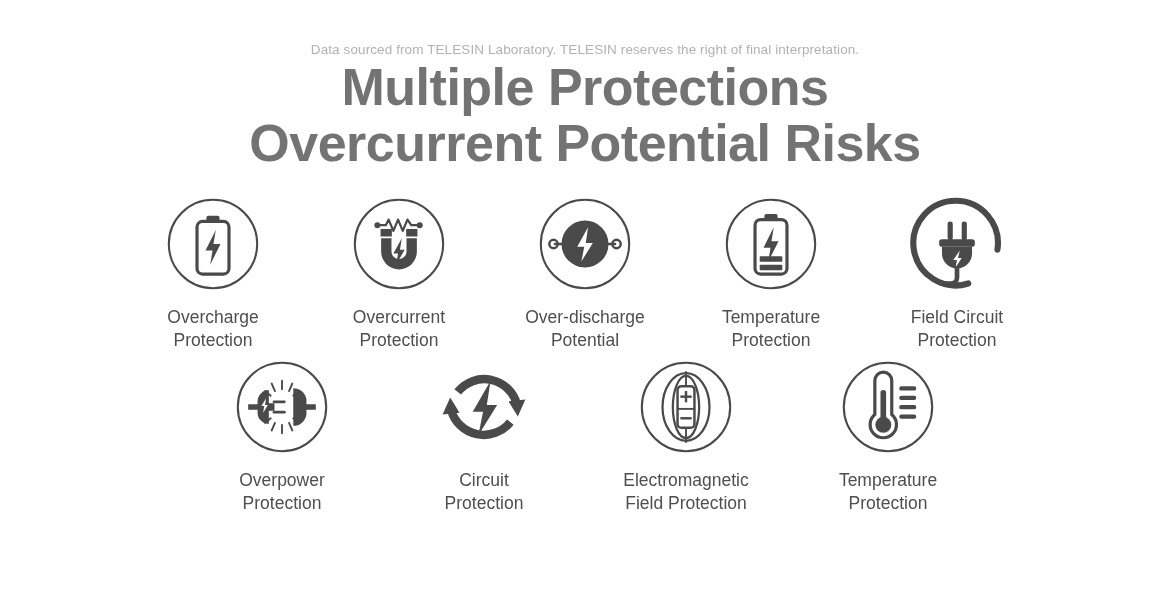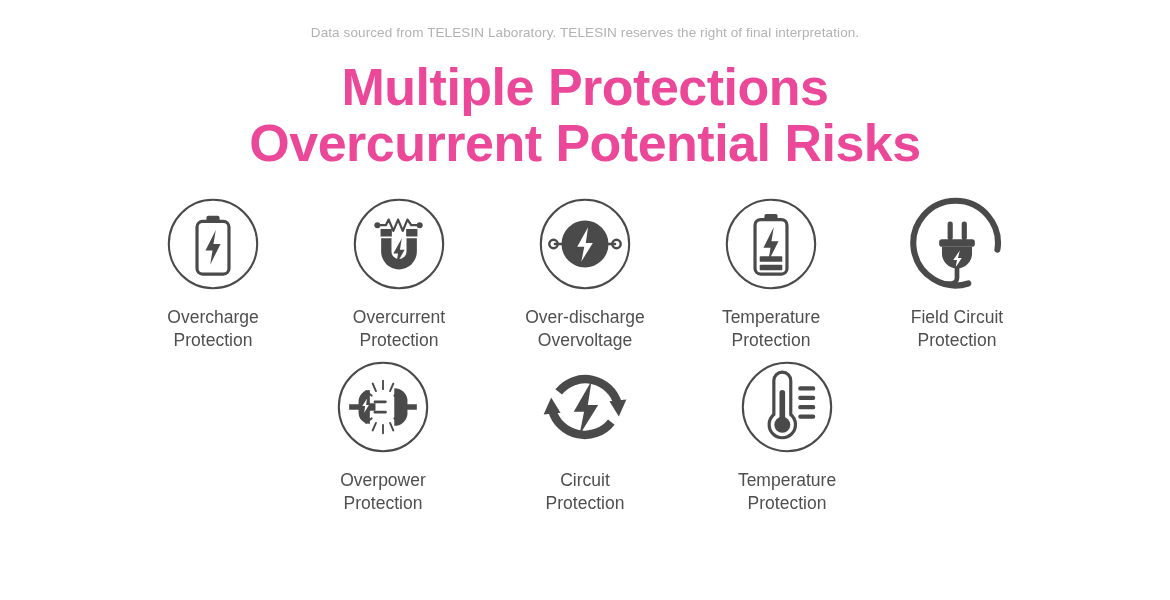--- a/index.html
+++ b/index.html
@@ -17,38 +17,38 @@
   .page {
     width: 1170px;
     height: 600px;
     position: relative;
     box-sizing: border-box;
   }
 
   
   .disclaimer {
     position: absolute;
-    top: 25px;
+    top: 42px;
     left: 0;
     width: 1170px;
     text-align: center;
     font-size: 13.5px;
     color: #b2b2b2;
     letter-spacing: 0.1px;
     font-family: "Liberation Sans", sans-serif;
   }
 
   
   .heading {
     position: absolute;
     top: 60px;
     left: 0;
     width: 1170px;
     text-align: center;
-    color: #ec4899;
+    color: #737373;
     font-size: 52px;
     font-weight: bold;
     line-height: 1.07;
     letter-spacing: -0.5px;
     font-family: "Liberation Sans", sans-serif;
   }
   .heading .line {
     display: block;
   }
 
@@ -150,21 +150,21 @@
             <circle cx="50" cy="50" r="25" fill="#4a4a4a"></circle>
 
             <path d="M18 50 L31 50 L35 44 L40 56 L45 46 L50 56 L55 44 L60 54 L65 50 L82 50" fill="none" stroke="#4a4a4a" stroke-width="2.6" stroke-linejoin="round" stroke-linecap="round"></path>
             <circle cx="16.5" cy="50" r="4.5" fill="none" stroke="#4a4a4a" stroke-width="2.6"></circle>
             <circle cx="83.5" cy="50" r="4.5" fill="none" stroke="#4a4a4a" stroke-width="2.6"></circle>
 
             <path d="M55 27 L40 54 L48 54 L44 74 L60 48 L52 48 Z" fill="#ffffff" stroke="#4a4a4a" stroke-width="2"></path>
           </svg>
         </div>
         <div class="feature-label">Over-discharge
-Overvoltage</div>
+Potential</div>
       </div>
 
       <div class="feature">
         <div class="icon-wrap">
           <svg width="94" height="94" viewBox="0 0 100 100">
             <circle cx="50" cy="50" r="47" fill="none" stroke="#4a4a4a" stroke-width="2.2"></circle>
             <rect x="43" y="18" width="14" height="6" rx="2" fill="#4a4a4a"></rect>
             <rect x="33" y="24" width="34" height="58" rx="6" fill="none" stroke="#4a4a4a" stroke-width="3.4"></rect>
             <path d="M53 32 L42 54 L49.5 54 L47 69 L58 47 L50.5 47 Z" fill="#4a4a4a"></path>
             <rect x="38" y="63" width="24" height="6" rx="1" fill="#4a4a4a"></rect>
@@ -242,20 +242,43 @@
             <path d="M78 66 A36 36 0 0 1 15 53" fill="none" stroke="#4a4a4a" stroke-width="9" stroke-linecap="butt"></path>
             <polygon points="6,58 24,56 14,40" fill="#4a4a4a"></polygon>
 
             <path d="M57 22 L38 55 L49 55 L44 80 L64 48 L53 48 Z" fill="#4a4a4a"></path>
           </svg>
         </div>
         <div class="feature-label">Circuit
 Protection</div>
       </div>
 
+      <div class="feature">
+        <div class="icon-wrap">
+          <svg width="94" height="94" viewBox="0 0 100 100">
+            <circle cx="50" cy="50" r="47" fill="none" stroke="#4a4a4a" stroke-width="2.2"></circle>
+
+            <line x1="50" y1="12" x2="50" y2="88" stroke="#4a4a4a" stroke-width="2"></line>
+
+            <ellipse cx="50" cy="50" rx="14" ry="33" fill="none" stroke="#4a4a4a" stroke-width="2.4"></ellipse>
+            <ellipse cx="50" cy="50" rx="25" ry="36" fill="none" stroke="#4a4a4a" stroke-width="2.4"></ellipse>
+
+            <rect x="41" y="28" width="18" height="44" rx="4" fill="#ffffff" stroke="#4a4a4a" stroke-width="2.6"></rect>
+
+            <line x1="44" y1="39" x2="56" y2="39" stroke="#4a4a4a" stroke-width="2.6"></line>
+            <line x1="50" y1="33" x2="50" y2="45" stroke="#4a4a4a" stroke-width="2.6"></line>
+
+            <line x1="41" y1="52" x2="59" y2="52" stroke="#4a4a4a" stroke-width="2"></line>
+
+            <line x1="44" y1="62" x2="56" y2="62" stroke="#4a4a4a" stroke-width="2.6"></line>
+          </svg>
+        </div>
+        <div class="feature-label">Electromagnetic
+Field Protection</div>
+      </div>
 
       <div class="feature">
         <div class="icon-wrap">
           <svg width="94" height="94" viewBox="0 0 100 100">
             <circle cx="50" cy="50" r="47" fill="none" stroke="#4a4a4a" stroke-width="2.2"></circle>
 
             <path d="M36 22 a9 9 0 0 1 18 0 L54 58 a14 14 0 1 1 -18 0 Z" fill="#ffffff" stroke="#4a4a4a" stroke-width="3.4"></path>
 
             <circle cx="45" cy="69" r="8.5" fill="#4a4a4a"></circle>
             <rect x="42" y="32" width="6" height="38" rx="3" fill="#4a4a4a"></rect>

